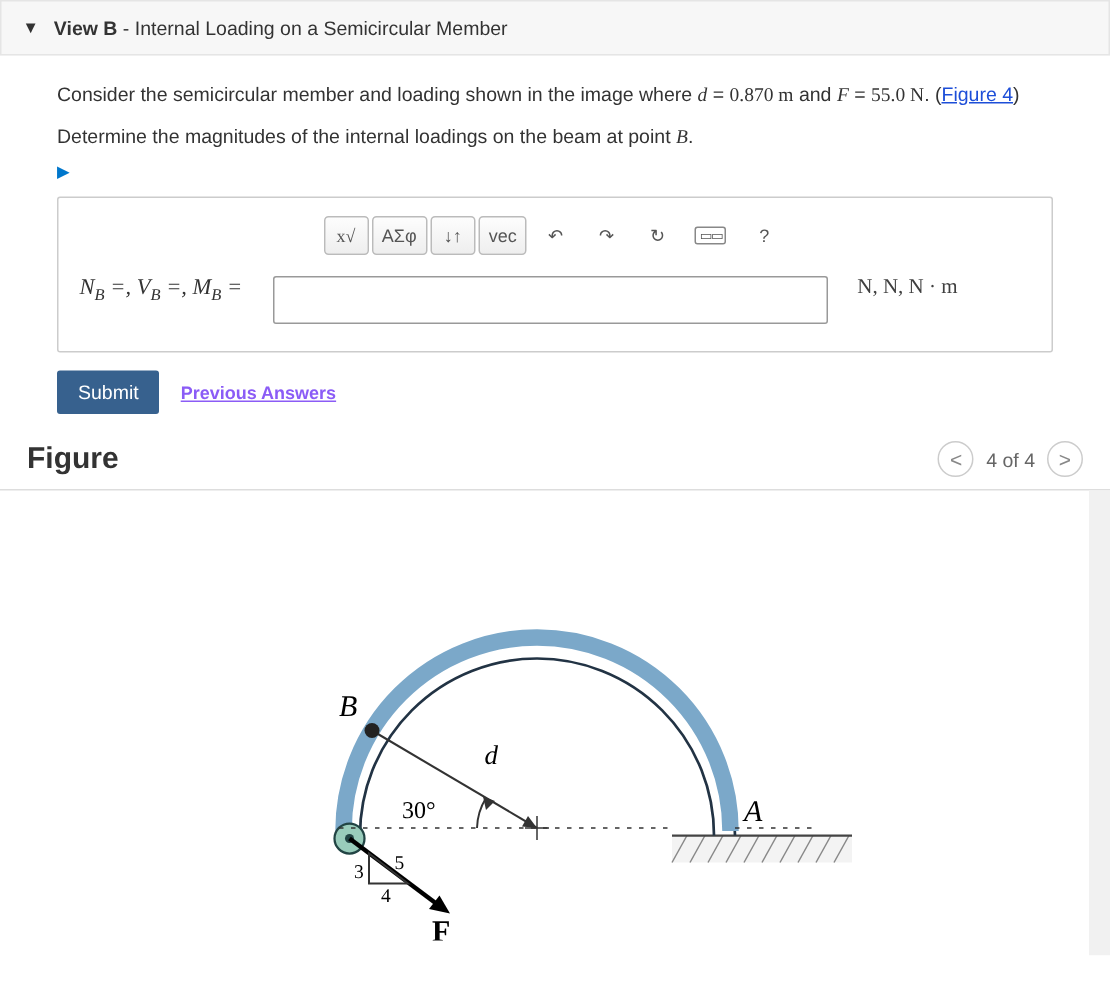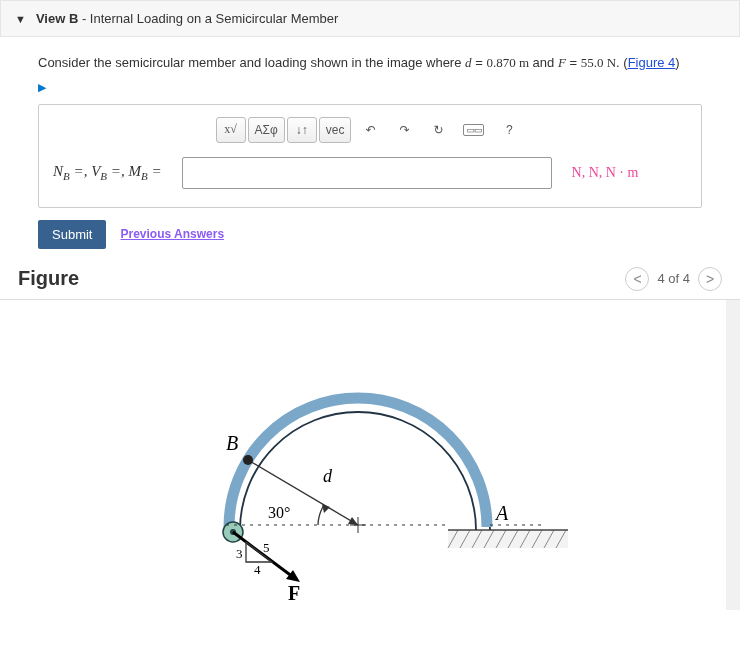--- a/index.html
+++ b/index.html
@@ -13,25 +13,25 @@
     .rm { font-family: 'Times New Roman', serif; }
     .link { color: #1d4ed8; text-decoration: underline; cursor: pointer; }
     .bold-line { font-weight: bold; margin-bottom: 10px; }
     .hints-row { color: #0077cc; display: flex; align-items: center; gap: 4px; margin-bottom: 10px; }
     .hints-row .tri2 { font-size: 11px; }
     .hints-row .txt { font-weight: bold; cursor: pointer; }
     .answer-box { border: 1px solid #ccc; border-radius: 2px; padding: 12px 14px 18px 14px; margin-bottom: 12px; }
     .toolbar { display: flex; justify-content: center; gap: 4px; margin-bottom: 14px; align-items: center; }
     .tbtn { border: 1px solid #bbb; border-radius: 3px; background: linear-gradient(#fdfdfd,#eee); min-width: 30px; height: 26px; display: inline-flex; align-items: center; justify-content: center; font-size: 12px; color: #555; cursor: pointer; padding: 0 6px; }
     .tool-group  { display:flex; gap:2px;}
-    .answer-row { display: flex; align-items: center; gap: 20px; }
+    .answer-row { display: flex; gap: 20px; }
     .lhs { font-family: 'Times New Roman', serif; font-style: italic; font-size: 15px; white-space: nowrap; }
     .lhs sub { font-size: 11px; font-style: italic; }
     .answer-input { flex: 1; height: 32px; border: 1px solid #999; border-radius: 2px; padding: 0 6px; font-size: 14px; max-width: 370px;}
-    .units { font-family: 'Times New Roman', serif; font-size: 14px; color: #ec4899; }
+    .units { font-family: 'Times New Roman', serif; font-size: 14px; color: #404040; }
     .submit-row { display: flex; align-items: center; gap: 14px; }
     .submit-btn { background: #37618e; color: #fff; border: none; padding: 7px 14px; font-size: 13px; cursor: pointer; border-radius: 2px; }
     .prev-link { color: #8b5cf6; text-decoration: underline; font-weight: bold; font-size: 12px; cursor: pointer; }
     .figure-header { display: flex; align-items: center; justify-content: space-between; padding: 8px 18px; border-bottom: 1px solid #ddd; text-align: center; }
     .figure-header h2 { font-size: 20px; font-weight: bold; color: #333; }
     .pager { display: flex; align-items: center; gap: 8px; color: #666; font-size: 13px; }
     .pbtn { width: 24px; height: 24px; border: 1px solid #ccc; border-radius: 50%; display: inline-flex; align-items: center; justify-content: center; color: #888; cursor: pointer; font-size: 14px; background:#fff;}
     .figure-area { position: relative; height: 310px; border-right: 14px solid #f1f1f1; overflow: hidden; }
     .scroll-up, .scroll-down { position: absolute; right: -13px; width: 12px; height: 14px; color:#999; font-size:10px; display:flex; align-items:center; justify-content:center;}
     .scroll-up{top:0;}
@@ -44,20 +44,23 @@
 <div class="part-header">
   <span class="tri">▼</span>
   <span class="title">
     <b>View B</b> - <span>Internal Loading on a Semicircular Member</span>
   </span>
 </div>
 
 <div class="content">
   <p class="desc-line">
     <span>Consider the semicircular member and loading shown in the image where </span><span class="italic-var">d</span><span> = </span><span class="rm">0.870 m</span><span> and </span><span class="italic-var">F</span><span> = </span><span class="rm">55.0 N</span><span>. (</span><a class="link">Figure 4</a><span>)</span>
+  </p>
+  <p class="desc-line">
+    <span>Determine the magnitudes of the internal loadings on the beam at point </span><span class="italic-var">B</span><span>.</span>
   </p>
 
   <div class="hints-row">
     <span class="tri2">▶</span>
   </div>
 
   <div class="answer-box">
     <div class="toolbar">
       <span class="tool-group">
         <span class="tbtn">

